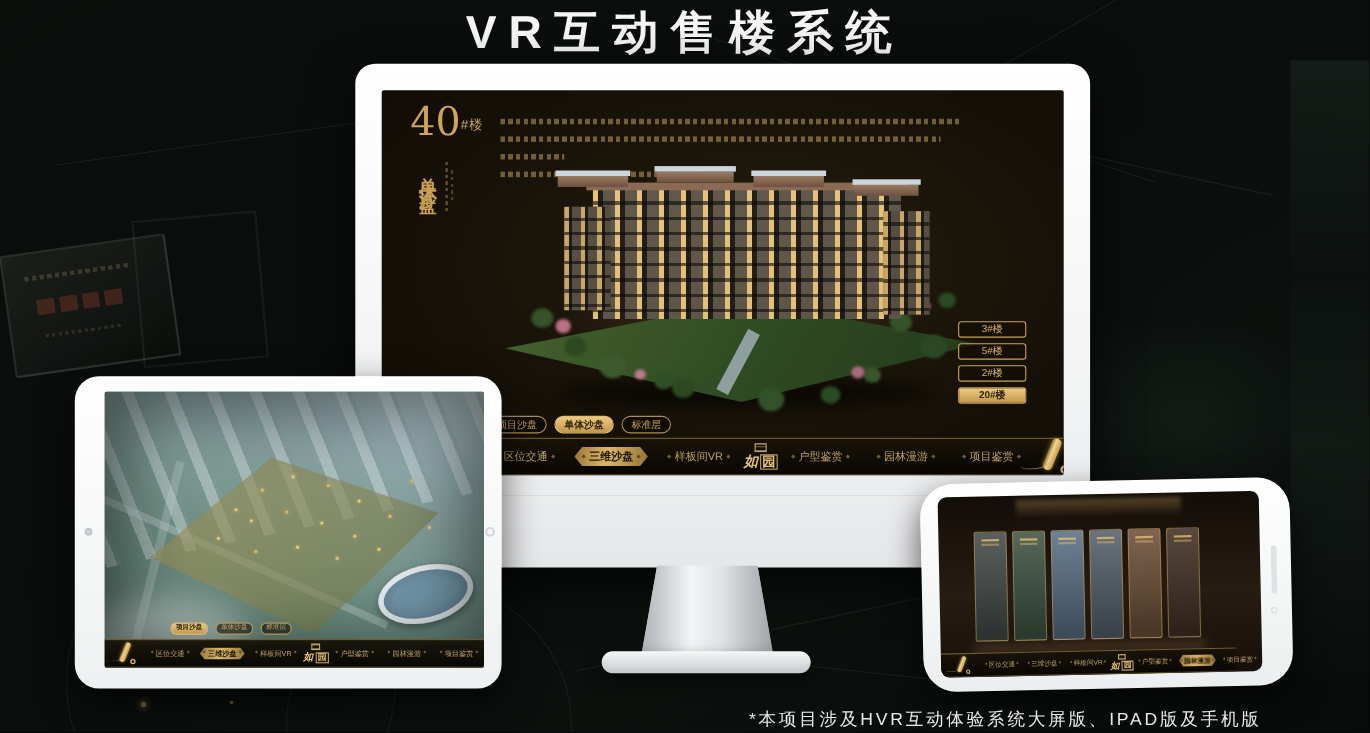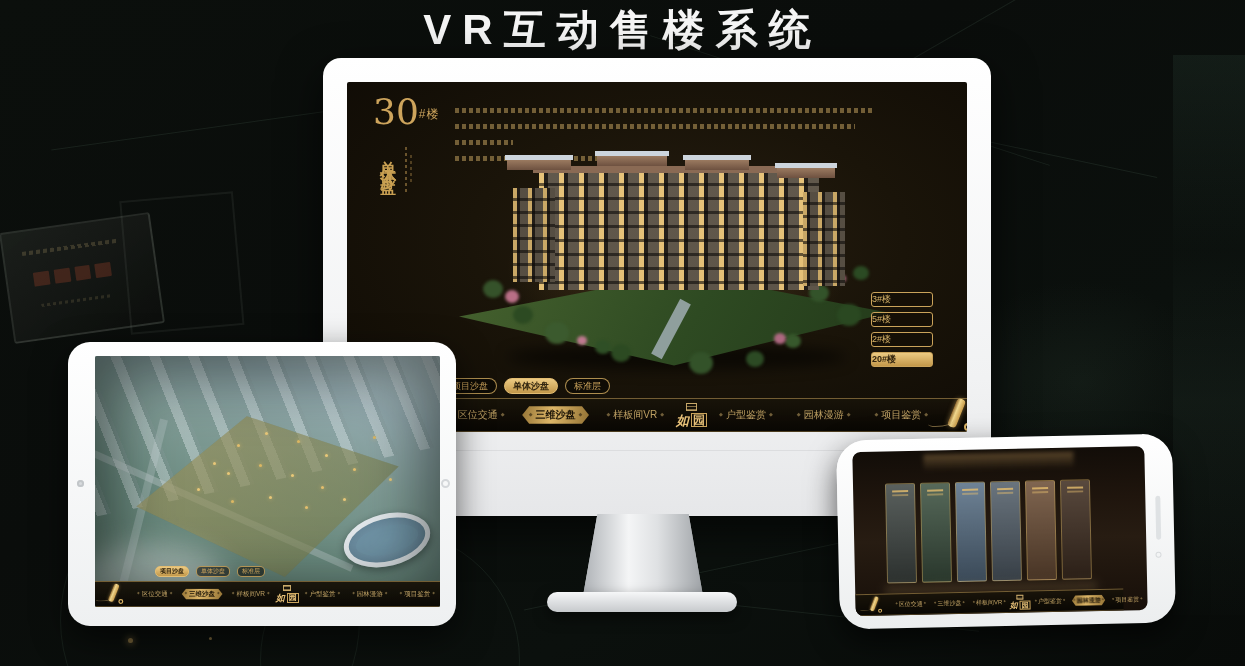--- a/index.html
+++ b/index.html
@@ -85,21 +85,21 @@
   .blk-vert{position:absolute;left:30px;top:66px;writing-mode:vertical-rl;color:#c9a052;font-size:16px;
     letter-spacing:6px;font-weight:600;}
   .blk-en{position:absolute;left:58px;top:62px;width:2px;height:48px;
     background:repeating-linear-gradient(0deg,rgba(190,150,80,.5) 0 3px,transparent 3px 6px);}
   .blk-en2{position:absolute;left:63px;top:70px;width:2px;height:30px;
     background:repeating-linear-gradient(0deg,rgba(190,150,80,.35) 0 3px,transparent 3px 6px);}
   .desc{position:absolute;left:108px;top:26px;}
   .desc i{display:block;height:5px;margin-bottom:11px;
     background:repeating-linear-gradient(90deg,rgba(205,170,100,.5) 0 4px,transparent 4px 7px);}
   .bbtns{position:absolute;left:524px;top:210px;display:flex;flex-direction:column;gap:5px;}
-  .bbtn{width:62px;text-align:left;font-size:9px;line-height:13px;border:1px solid #caa35a;border-radius:3px;
+  .bbtn{width:62px;text-align:center;font-size:9px;line-height:13px;border:1px solid #caa35a;border-radius:3px;
     color:#d8b469;background:rgba(20,14,6,.7);}
   .bbtn.active{background:linear-gradient(180deg,#ecca82,#c3984a);color:#33250e;font-weight:700;}
   .m-tabs{left:96px;bottom:38px;}
   .m-navbar{height:34px;font-size:10px;padding:0 14px 0 92px;}
   .m-navbar .nav-logo{font-size:13px;}
   .m-navbar .logo-seal{font-size:12px;}
 
   
   .model{position:absolute;left:100px;top:66px;width:460px;height:240px;}
   .mdl-glow{position:absolute;inset:-8px;background:radial-gradient(closest-side,rgba(255,190,90,.16),transparent 72%);}
@@ -222,21 +222,21 @@
       </span>
     <i class="plq-bot"></i>
   </div>
   <span class="gold-specks"></span>
 
   <div class="headline">VR互动售楼系统</div>
 
   <div class="monitor">
     <div class="m-screen">
 
-      <div class="blk-num"><span>30</span><span class="blk-suffix">#楼</span></div>
+      <div class="blk-num"><span>40</span><span class="blk-suffix">#楼</span></div>
       <div class="blk-vert">单体沙盘</div>
       <i class="blk-en"></i>
       <i class="blk-en2"></i>
 
       <div class="desc">
         <i style="width:420px;"></i>
           <i style="width:400px;"></i>
           <i style="width:58px;"></i>
           <i style="width:185px;"></i>
       </div>
@@ -371,13 +371,14 @@
         <span class="nav-item">户型鉴赏</span>
         <span class="nav-item active">园林漫游</span>
         <span class="nav-item">项目鉴赏</span>
 
       </div>
     </div>
     <i class="phone-pill"></i>
     <i class="phone-dot"></i>
   </div>
 
+  <div class="footnote">*本项目涉及HVR互动体验系统大屏版、IPAD版及手机版</div>
 </div>
 
 </body></html>

